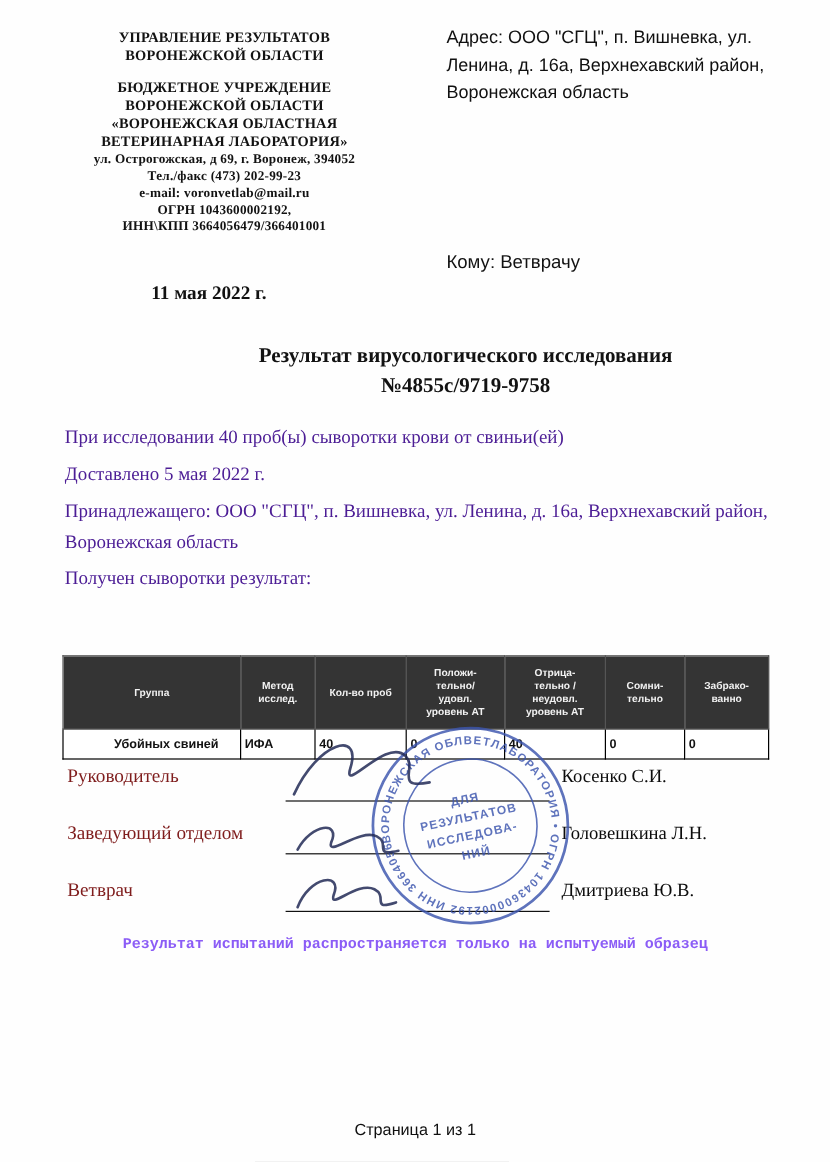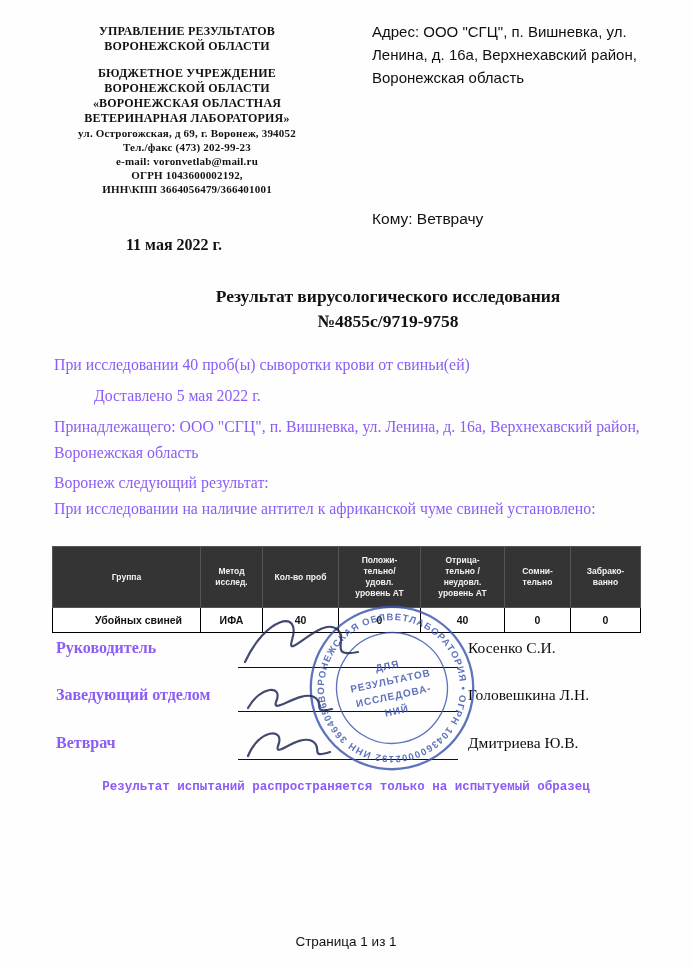--- a/index.html
+++ b/index.html
@@ -14,36 +14,36 @@
   .org .l{line-height:15px;font-size:12px;letter-spacing:.2px;}
   .org .s11{font-size:11px;line-height:14px;}
   .org .gap{height:12px;}
   
   .address{left:372px;top:20px;width:296px;font-family:"Liberation Sans",sans-serif;font-size:15px;line-height:23px;color:#101010;}
   .kome{left:372px;top:210px;font-family:"Liberation Sans",sans-serif;font-size:15.5px;}
   .date{left:126px;top:236px;font-size:16px;font-weight:bold;}
   
   .title{left:0;top:284px;width:692px;text-align:center;font-weight:bold;font-size:17.5px;line-height:25px;padding-left:42px;}
   
-  .para{left:54px;width:592px;font-size:15.8px;line-height:26px;color:#8b5cf6;}
-  .p1{top:352px;} .p2{top:383px;margin-left:40px;} .p3{top:414px;} .p4{top:470px;} .p5{top:496px;}
+  .para{left:54px;width:592px;font-size:15.8px;line-height:26px;color:#4c1d95;}
+  .p1{top:352px;} .p2{top:383px;} .p3{top:414px;} .p4{top:470px;} .p5{top:496px;}
   
   .results{left:52px;top:546px;width:588px;border-collapse:collapse;table-layout:fixed;}
   .results th{
     background:#343434;color:#f2f2f2;font-family:"Liberation Sans",sans-serif;
     font-size:8.5px;font-weight:bold;line-height:11px;white-space:pre-line;
     border:1px solid #555;height:56px;padding:2px 1px;vertical-align:middle;text-align:center;
   }
   .results td{
     border:1px solid #000;font-family:"Liberation Sans",sans-serif;
-    font-size:10.5px;font-weight:bold;text-align:center;height:22px;padding:1px 3px;background:#fff;
+    font-size:10.5px;font-weight:bold;text-align:left;height:22px;padding:1px 3px;background:#fff;
   }
   .results td.left{text-align:left;padding-left:42px;}
   
-  .role{left:56px;font-size:16px;color:#8b5cf6;font-weight:bold;}
+  .role{left:56px;font-size:16px;color:#7f1d1d;}
   .name{left:468px;font-size:15.5px;color:#0c0c0c;}
   .r1{top:639px;} .r2{top:686px;} .r3{top:734px;}
   .sigline{left:238px;width:220px;height:0;border-bottom:1.6px solid #111;}
   .sl1{top:667px;} .sl2{top:711px;} .sl3{top:759px;}
   
   .stamp{left:306px;top:602px;transform:rotate(-12deg);opacity:.82;}
   .stamp .ring{fill:none;stroke:#3c55ae;stroke-width:2.4;}
   .stamp .ring.thin{stroke-width:1.4;}
   .stamp .ringText{fill:#3c55ae;font-family:"Liberation Sans",sans-serif;font-size:10px;font-weight:bold;letter-spacing:1.1px;}
   .stamp .centerText{fill:#3c55ae;font-family:"Liberation Sans",sans-serif;font-size:10.5px;font-weight:bold;text-anchor:middle;letter-spacing:1px;}
@@ -78,22 +78,21 @@
   <div class="abs date">11 мая 2022 г.</div>
 
   <div class="abs title">
     <div>Результат вирусологического исследования</div>
     <div>№4855с/9719-9758</div>
   </div>
 
   <div class="abs para p1">При исследовании 40 проб(ы) сыворотки крови от свиньи(ей)</div>
   <div class="abs para p2">Доставлено 5 мая 2022 г.</div>
   <div class="abs para p3">Принадлежащего: ООО "СГЦ", п. Вишневка, ул. Ленина, д. 16а, Верхнехавский район, Воронежская область</div>
-  <div class="abs para p4">Воронеж следующий результат:</div>
-  <div class="abs para p5">При исследовании на наличие антител к африканской чуме свиней установлено:</div>
+  <div class="abs para p4">Получен сыворотки результат:</div>
 
   <table class="abs results">
     <colgroup>
       <col style="width:148px">
         <col style="width:62px">
         <col style="width:76px">
       <col style="width:82px">
         <col style="width:84px">
         <col style="width:66px">
         <col style="width:70px">

